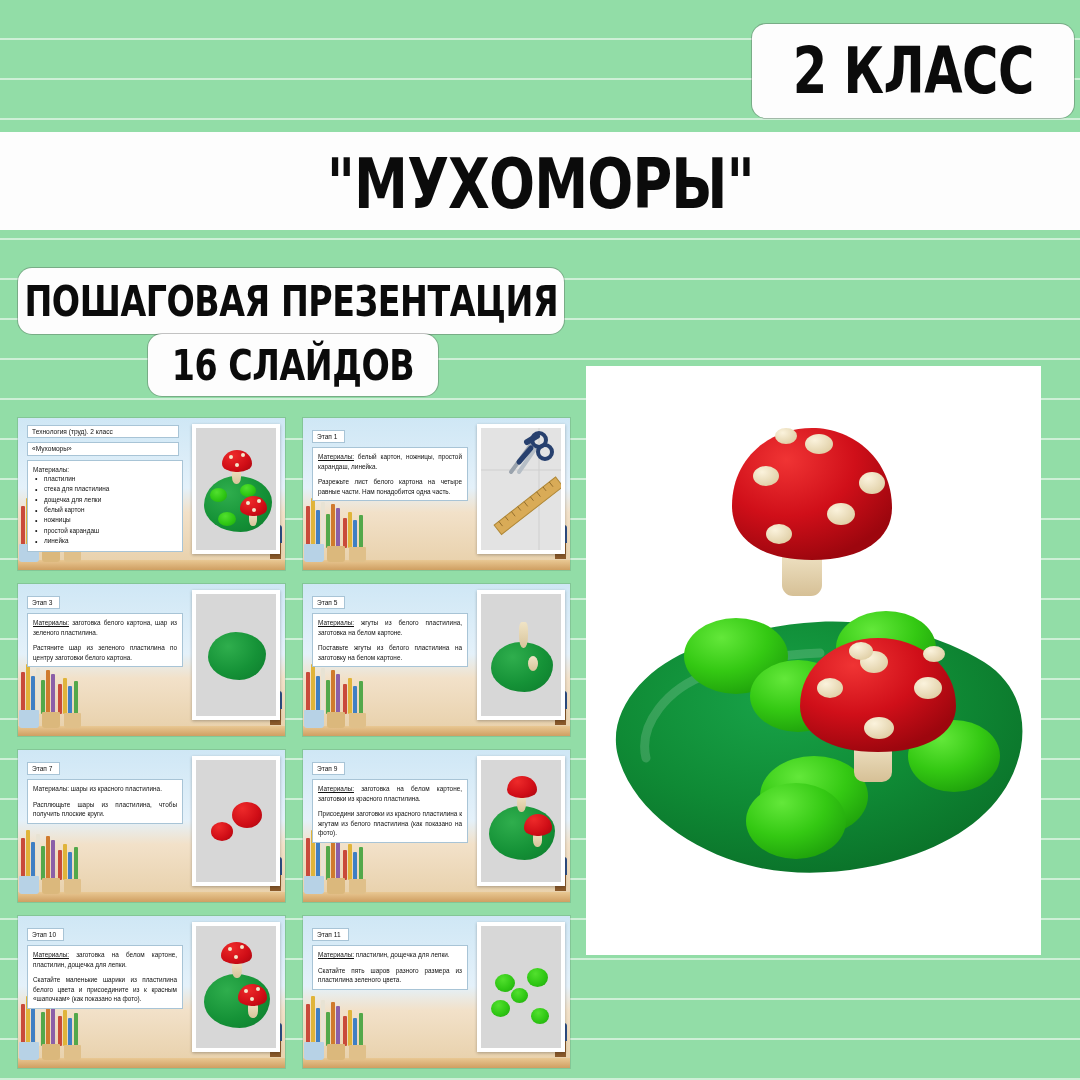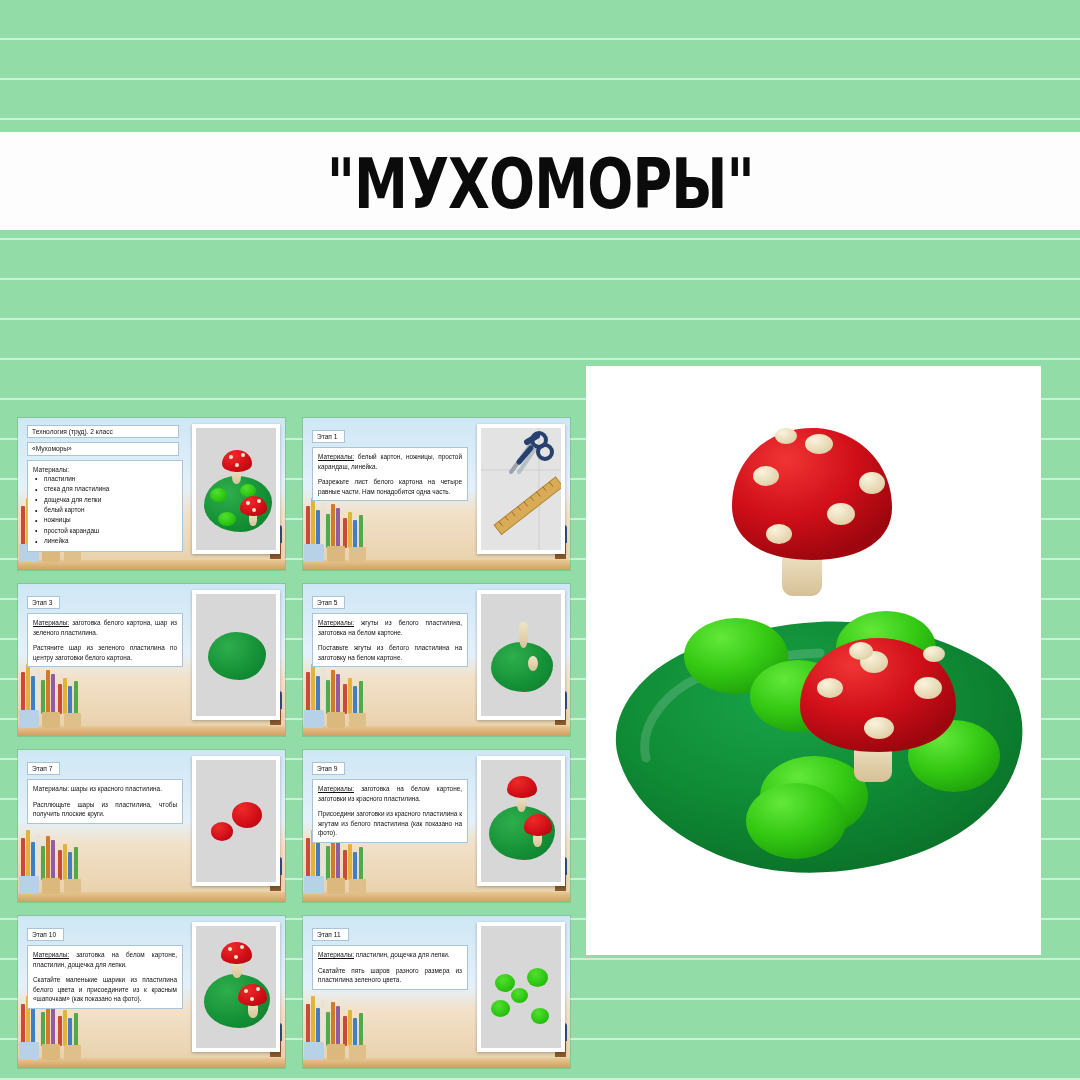--- a/index.html
+++ b/index.html
@@ -190,27 +190,36 @@
   }
 </style>
 </head>
 <body>
 
 <div id="page">
 
   <div id="bg-lines"></div>
 
 
+  <div class="banner" id="banner-grade">
+    <span class="cond">2 КЛАСС</span>
+  </div>
 
   <div id="stripe-title"></div>
   <div id="title-text">
     <span class="cond">"МУХОМОРЫ"</span>
   </div>
 
-
+  <div class="banner" id="banner-presentation">
+    <span class="cond">ПОШАГОВАЯ ПРЕЗЕНТАЦИЯ</span>
+  </div>
+
+  <div class="banner" id="banner-slides">
+    <span class="cond">16 СЛАЙДОВ</span>
+  </div>
 
   <div id="hero-photo">
     <svg id="hero-art" viewBox="0 0 455 589">
       <defs>
         <radialGradient id="gBase" cx="40%" cy="32%" r="75%">
           <stop offset="0%" stop-color="#18a348"></stop>
           <stop offset="55%" stop-color="#0f8a35"></stop>
           <stop offset="100%" stop-color="#0a6f28"></stop>
         </radialGradient>
         <radialGradient id="gCap" cx="34%" cy="24%" r="78%">

